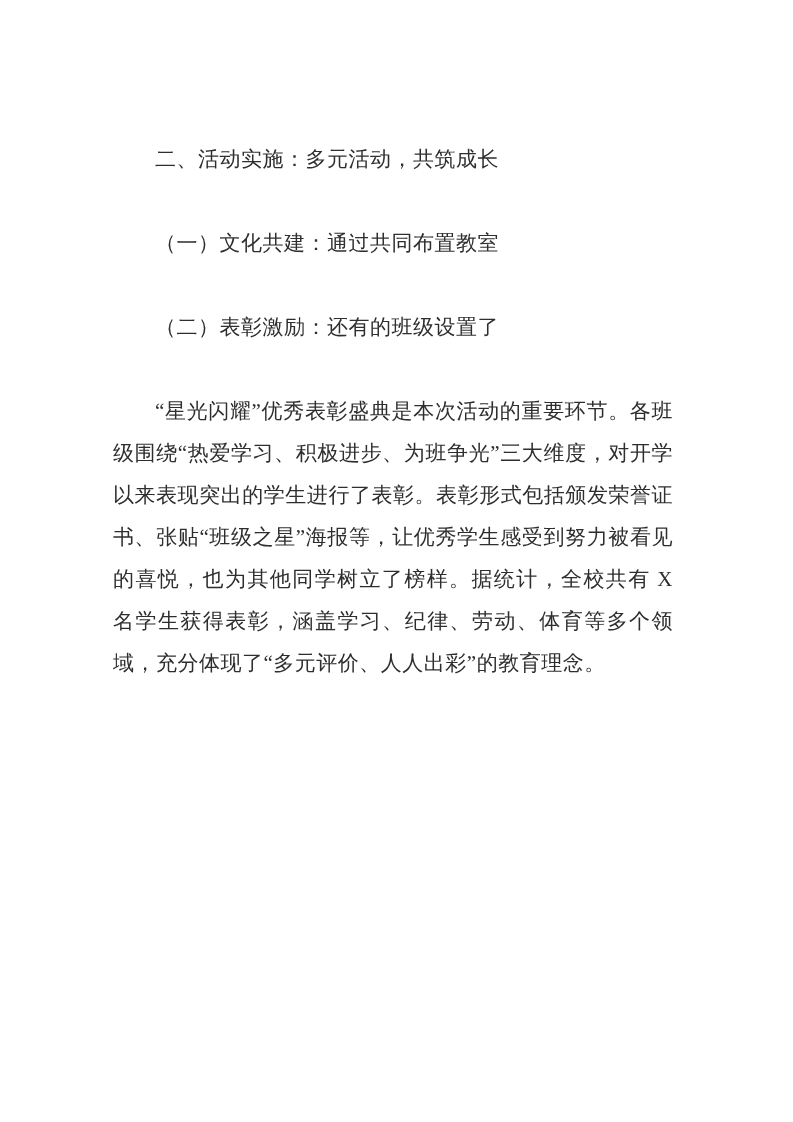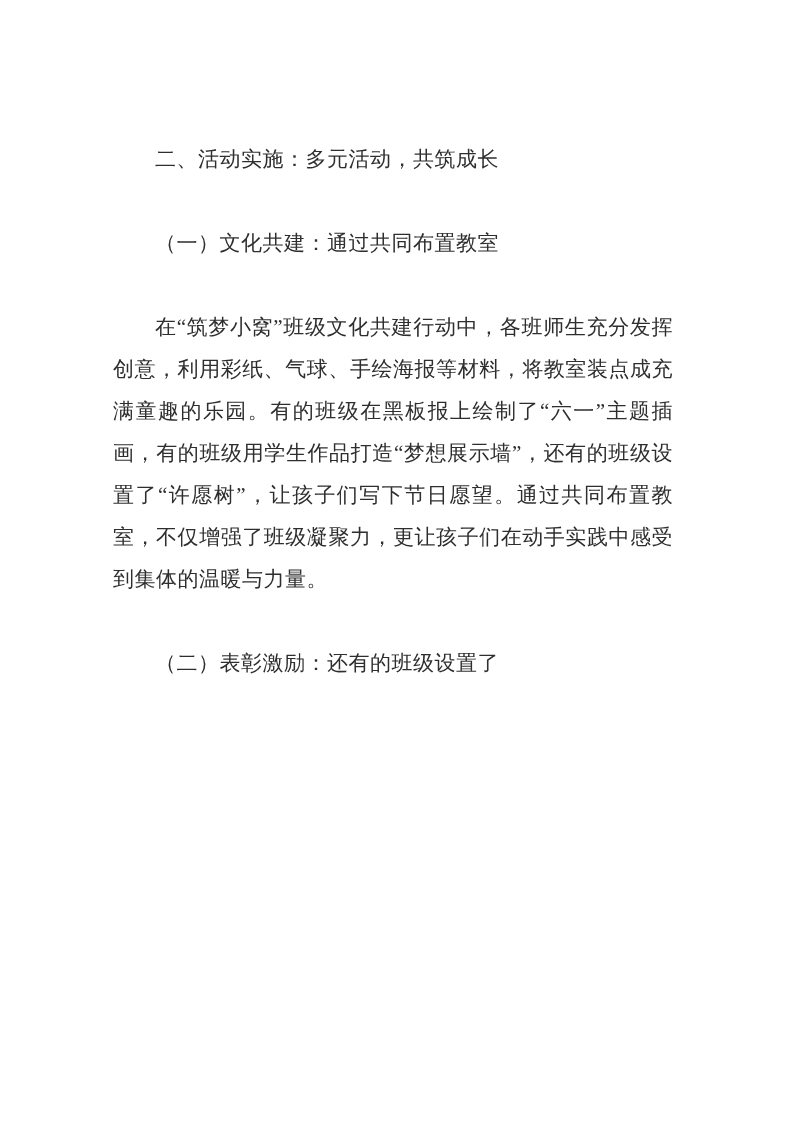--- a/index.html
+++ b/index.html
@@ -36,18 +36,18 @@
 </style>
 </head>
 <body>
 
 <div class="page">
 
   <div class="doc-block doc-heading">二、活动实施：多元活动，共筑成长</div>
 
   <div class="doc-block doc-heading">（一）文化共建：通过共同布置教室</div>
 
-  <p class="doc-block doc-para">在“筑梦小窝”班级文化共建行动中，各班师生充分发挥创意，利用彩纸、气球、手绘海报等材料，将教室装点成充满童趣的乐园。有的班级在黑板报上绘制了“六一”主题插画，有的班级用学生作品打造“梦想展示墙”，还有的班级设置了“许愿树”，让孩子们写下节日愿望。通过共同布置教室，不仅增强了班级凝聚力，更让孩子们在动手实践中感受到集体的温暖与力量。</p>
 
   <div class="doc-block doc-heading">（二）表彰激励：还有的班级设置了</div>
 
+  <p class="doc-block doc-para">“星光闪耀”优秀表彰盛典是本次活动的重要环节。各班级围绕“热爱学习、积极进步、为班争光”三大维度，对开学以来表现突出的学生进行了表彰。表彰形式包括颁发荣誉证书、张贴“班级之星”海报等，让优秀学生感受到努力被看见的喜悦，也为其他同学树立了榜样。据统计，全校共有 X 名学生获得表彰，涵盖学习、纪律、劳动、体育等多个领域，充分体现了“多元评价、人人出彩”的教育理念。</p>
 
 </div>
 
 </body></html>

